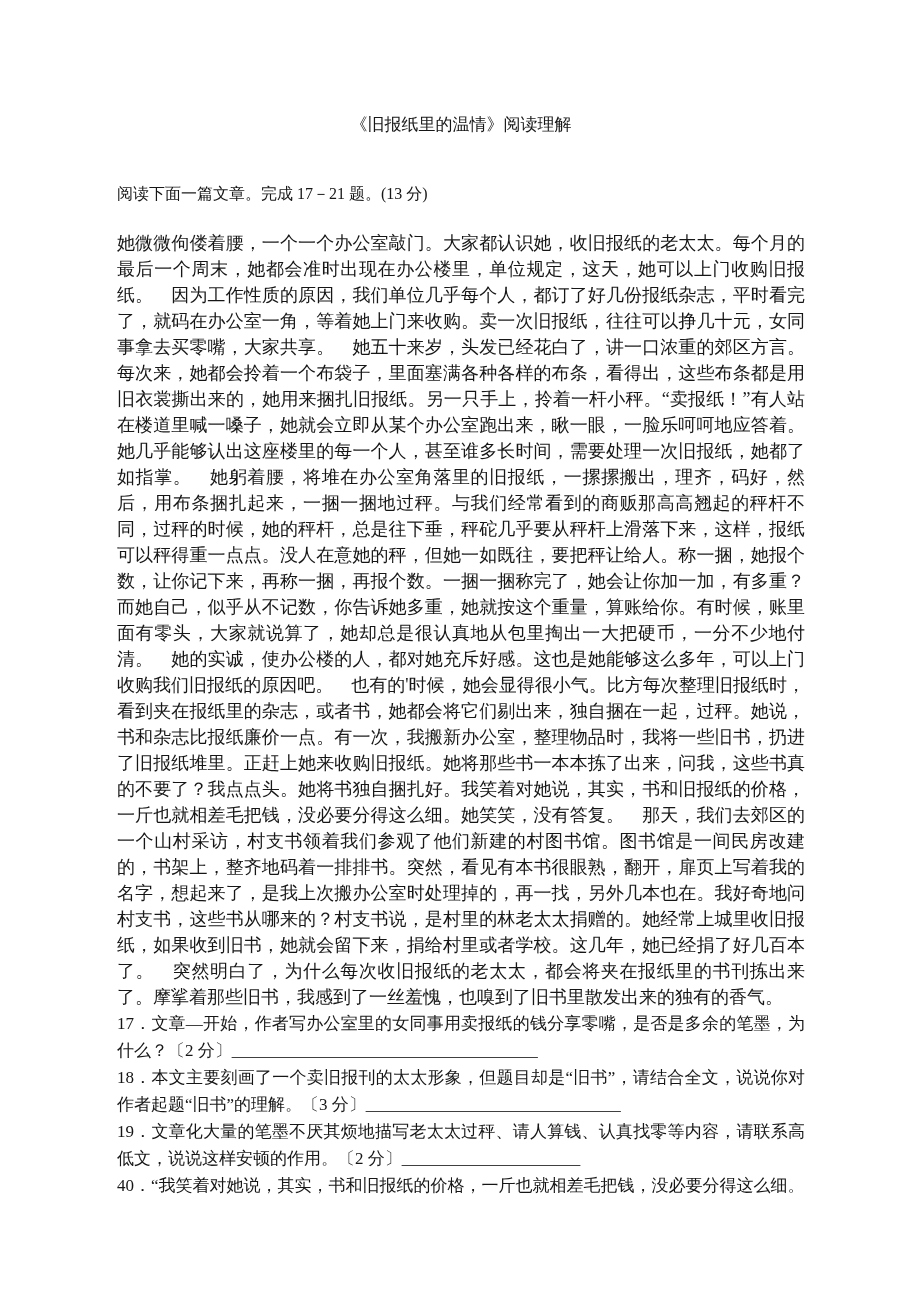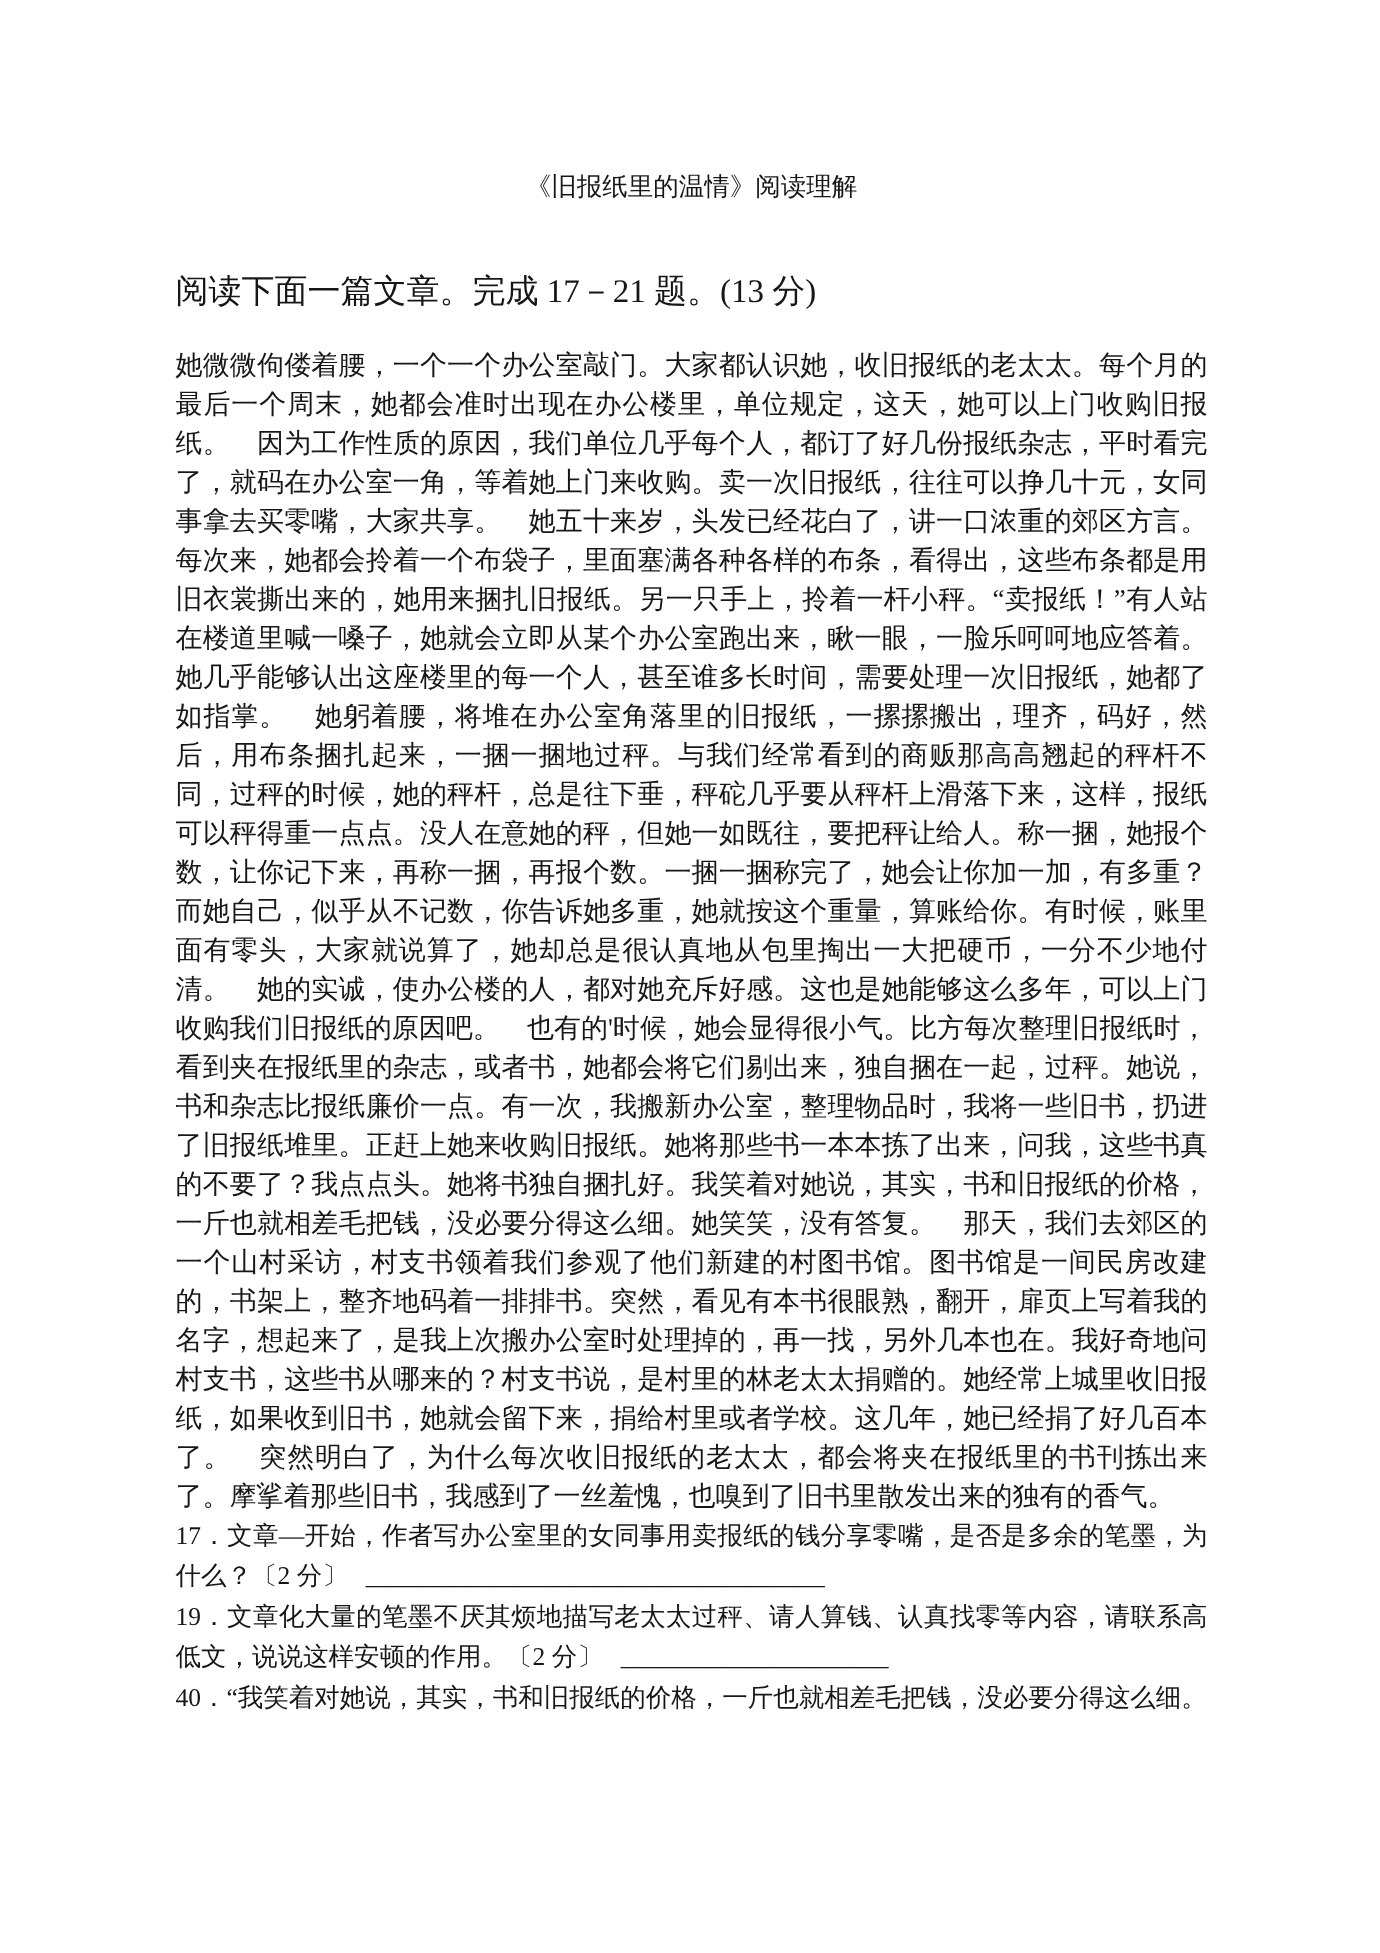--- a/index.html
+++ b/index.html
@@ -22,21 +22,21 @@
     background: #ffffff;
   }
   .doc-title {
     font-size: 17px;
     font-weight: normal;
     text-align: center;
     line-height: 26px;
     margin: 0 0 43px 0;
   }
   .intro-line {
-    font-size: 22px;
+    font-size: 16px;
     line-height: 26px;
     margin: 0 0 23px 0;
   }
   .article-heading {
     font-size: 17px;
     font-weight: normal;
     line-height: 26px;
     margin: 0 0 5px 0;
   }
   .article-body {
@@ -47,21 +47,21 @@
     word-break: break-all;
   }
   .question {
     font-size: 17px;
     line-height: 27px;
     margin: 0;
     text-align: justify;
     word-break: break-all;
   }
   .blank {
-    margin-left: 12px;
+    margin-left: 0;
     letter-spacing: 0;
     white-space: nowrap;
     font-style: italic;
   }
 </style>
 </head>
 <body>
 
 <div class="doc">
 
@@ -69,20 +69,23 @@
 
   <p class="intro-line">阅读下面一篇文章。完成 17－21 题。(13 分)</p>
 
 
   <p class="article-body">她微微佝偻着腰，一个一个办公室敲门。大家都认识她，收旧报纸的老太太。每个月的最后一个周末，她都会准时出现在办公楼里，单位规定，这天，她可以上门收购旧报纸。　因为工作性质的原因，我们单位几乎每个人，都订了好几份报纸杂志，平时看完了，就码在办公室一角，等着她上门来收购。卖一次旧报纸，往往可以挣几十元，女同事拿去买零嘴，大家共享。　她五十来岁，头发已经花白了，讲一口浓重的郊区方言。每次来，她都会拎着一个布袋子，里面塞满各种各样的布条，看得出，这些布条都是用旧衣裳撕出来的，她用来捆扎旧报纸。另一只手上，拎着一杆小秤。“卖报纸！”有人站在楼道里喊一嗓子，她就会立即从某个办公室跑出来，瞅一眼，一脸乐呵呵地应答着。她几乎能够认出这座楼里的每一个人，甚至谁多长时间，需要处理一次旧报纸，她都了如指掌。　她躬着腰，将堆在办公室角落里的旧报纸，一摞摞搬出，理齐，码好，然后，用布条捆扎起来，一捆一捆地过秤。与我们经常看到的商贩那高高翘起的秤杆不同，过秤的时候，她的秤杆，总是往下垂，秤砣几乎要从秤杆上滑落下来，这样，报纸可以秤得重一点点。没人在意她的秤，但她一如既往，要把秤让给人。称一捆，她报个数，让你记下来，再称一捆，再报个数。一捆一捆称完了，她会让你加一加，有多重？而她自己，似乎从不记数，你告诉她多重，她就按这个重量，算账给你。有时候，账里面有零头，大家就说算了，她却总是很认真地从包里掏出一大把硬币，一分不少地付清。　她的实诚，使办公楼的人，都对她充斥好感。这也是她能够这么多年，可以上门收购我们旧报纸的原因吧。　也有的'时候，她会显得很小气。比方每次整理旧报纸时，看到夹在报纸里的杂志，或者书，她都会将它们剔出来，独自捆在一起，过秤。她说，书和杂志比报纸廉价一点。有一次，我搬新办公室，整理物品时，我将一些旧书，扔进了旧报纸堆里。正赶上她来收购旧报纸。她将那些书一本本拣了出来，问我，这些书真的不要了？我点点头。她将书独自捆扎好。我笑着对她说，其实，书和旧报纸的价格，一斤也就相差毛把钱，没必要分得这么细。她笑笑，没有答复。　那天，我们去郊区的一个山村采访，村支书领着我们参观了他们新建的村图书馆。图书馆是一间民房改建的，书架上，整齐地码着一排排书。突然，看见有本书很眼熟，翻开，扉页上写着我的名字，想起来了，是我上次搬办公室时处理掉的，再一找，另外几本也在。我好奇地问村支书，这些书从哪来的？村支书说，是村里的林老太太捐赠的。她经常上城里收旧报纸，如果收到旧书，她就会留下来，捐给村里或者学校。这几年，她已经捐了好几百本了。　突然明白了，为什么每次收旧报纸的老太太，都会将夹在报纸里的书刊拣出来了。摩挲着那些旧书，我感到了一丝羞愧，也嗅到了旧书里散发出来的独有的香气。</p>
 
   <p class="question">
     <span>17．文章—开始，作者写办公室里的女同事用卖报纸的钱分享零嘴，是否是多余的笔墨，为什么？〔2 分〕</span><span class="blank">____________________________________</span>
   </p>
 
+  <p class="question">
+    <span>18．本文主要刻画了一个卖旧报刊的太太形象，但题目却是“旧书”，请结合全文，说说你对作者起题“旧书”的理解。〔3 分〕</span><span class="blank">______________________________</span>
+  </p>
 
   <p class="question">
     <span>19．文章化大量的笔墨不厌其烦地描写老太太过秤、请人算钱、认真找零等内容，请联系高低文，说说这样安顿的作用。〔2 分〕</span><span class="blank">_____________________</span>
   </p>
 
   <p class="question">
     <span>40．“我笑着对她说，其实，书和旧报纸的价格，一斤也就相差毛把钱，没必要分得这么细。</span>
   </p>
 
 </div>

